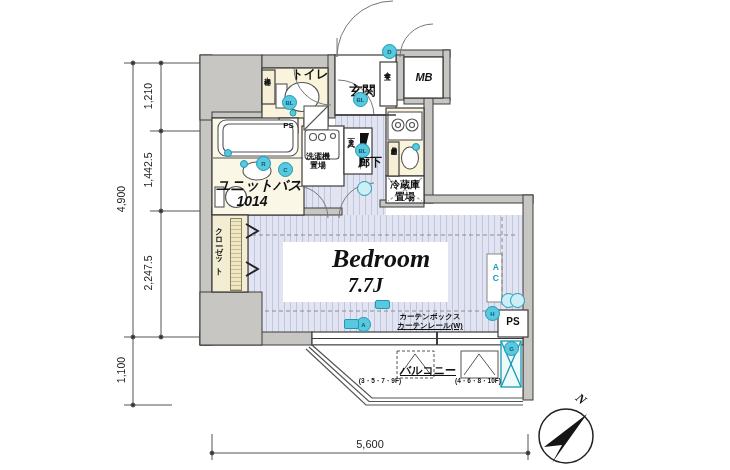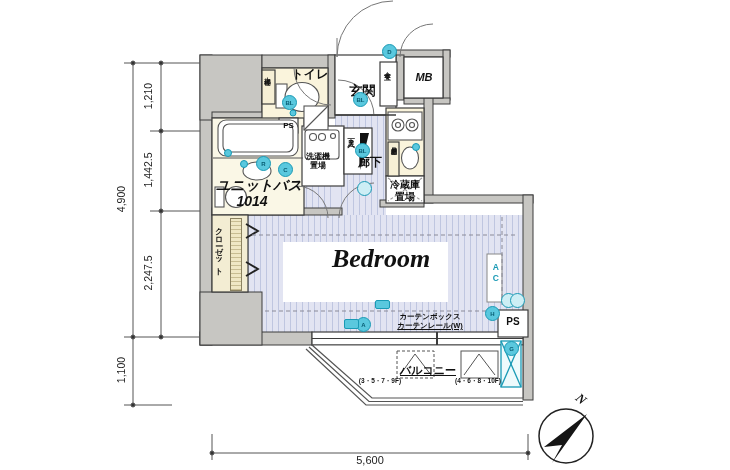--- a/index.html
+++ b/index.html
@@ -219,20 +219,21 @@
     <div>1014</div>
   </div>
   <div class="lbl vert" style="left:214px;top:221px;font-size:8px;">クローゼット</div>
   <div class="lbl vert" style="left:383px;top:66px;font-size:7px;">傘立て</div>
   <div class="lbl vert" style="left:264px;top:72px;font-size:6.5px;">上部棚</div>
   <div class="lbl vert" style="left:390px;top:143px;font-size:6px;letter-spacing:0;">上部吊戸棚</div>
   <div class="lbl vert" style="left:490px;top:262px;font-size:8.5px;color:#1a9ab5;">AC</div>
   <div class="lbl" style="left:498px;top:316px;width:30px;font-size:10px;">PS</div>
 
   <div class="lbl serifit" style="left:283px;top:244px;width:196px;font-size:26px;">Bedroom</div>
+  <div class="lbl serifit" style="left:283px;top:274px;width:165px;font-size:20px;">7.7J</div>
 
   <div class="lbl" style="left:360px;top:313px;width:140px;font-size:7.5px;">カーテンボックス</div>
   <div class="lbl" style="left:360px;top:322px;width:140px;font-size:7.5px;text-decoration:underline;">カーテンレール(W)</div>
 
   <div class="lbl" style="left:390px;top:364px;width:76px;font-size:11px;text-decoration:underline;">バルコニー</div>
   <div class="lbl" style="left:350px;top:377px;width:60px;font-size:6.5px;">(3・5・7・9F)</div>
   <div class="lbl" style="left:448px;top:377px;width:60px;font-size:6.5px;">(4・6・8・10F)</div>
 
   <div class="marker" style="left:382px;top:44px;">D</div>
   <div class="marker" style="left:282px;top:95px;">BL</div>
@@ -247,17 +248,17 @@
   <div class="marker" style="left:485px;top:306px;">H</div>
   <div class="marker plain" style="left:501px;top:293px;"></div>
   <div class="marker plain" style="left:510px;top:293px;"></div>
   <div class="marker" style="left:504px;top:341px;">G</div>
 
   <div class="dim rot" style="left:91px;top:193px;width:60px;">4,900</div>
   <div class="dim rot" style="left:118px;top:90px;width:60px;">1,210</div>
   <div class="dim rot" style="left:113px;top:164px;width:70px;">1,442.5</div>
   <div class="dim rot" style="left:113px;top:267px;width:70px;">2,247.5</div>
   <div class="dim rot" style="left:91px;top:364px;width:60px;">1,100</div>
-  <div class="dim" style="left:330px;top:438px;width:80px;font-size:11px;margin-top:16px;">5,600</div>
+  <div class="dim" style="left:330px;top:438px;width:80px;font-size:11px;">5,600</div>
 
   <div class="lbl serifit" style="left:576px;top:392px;font-size:13px;transform:rotate(40deg);">N</div>
 
 </div>
 
 </body></html>

